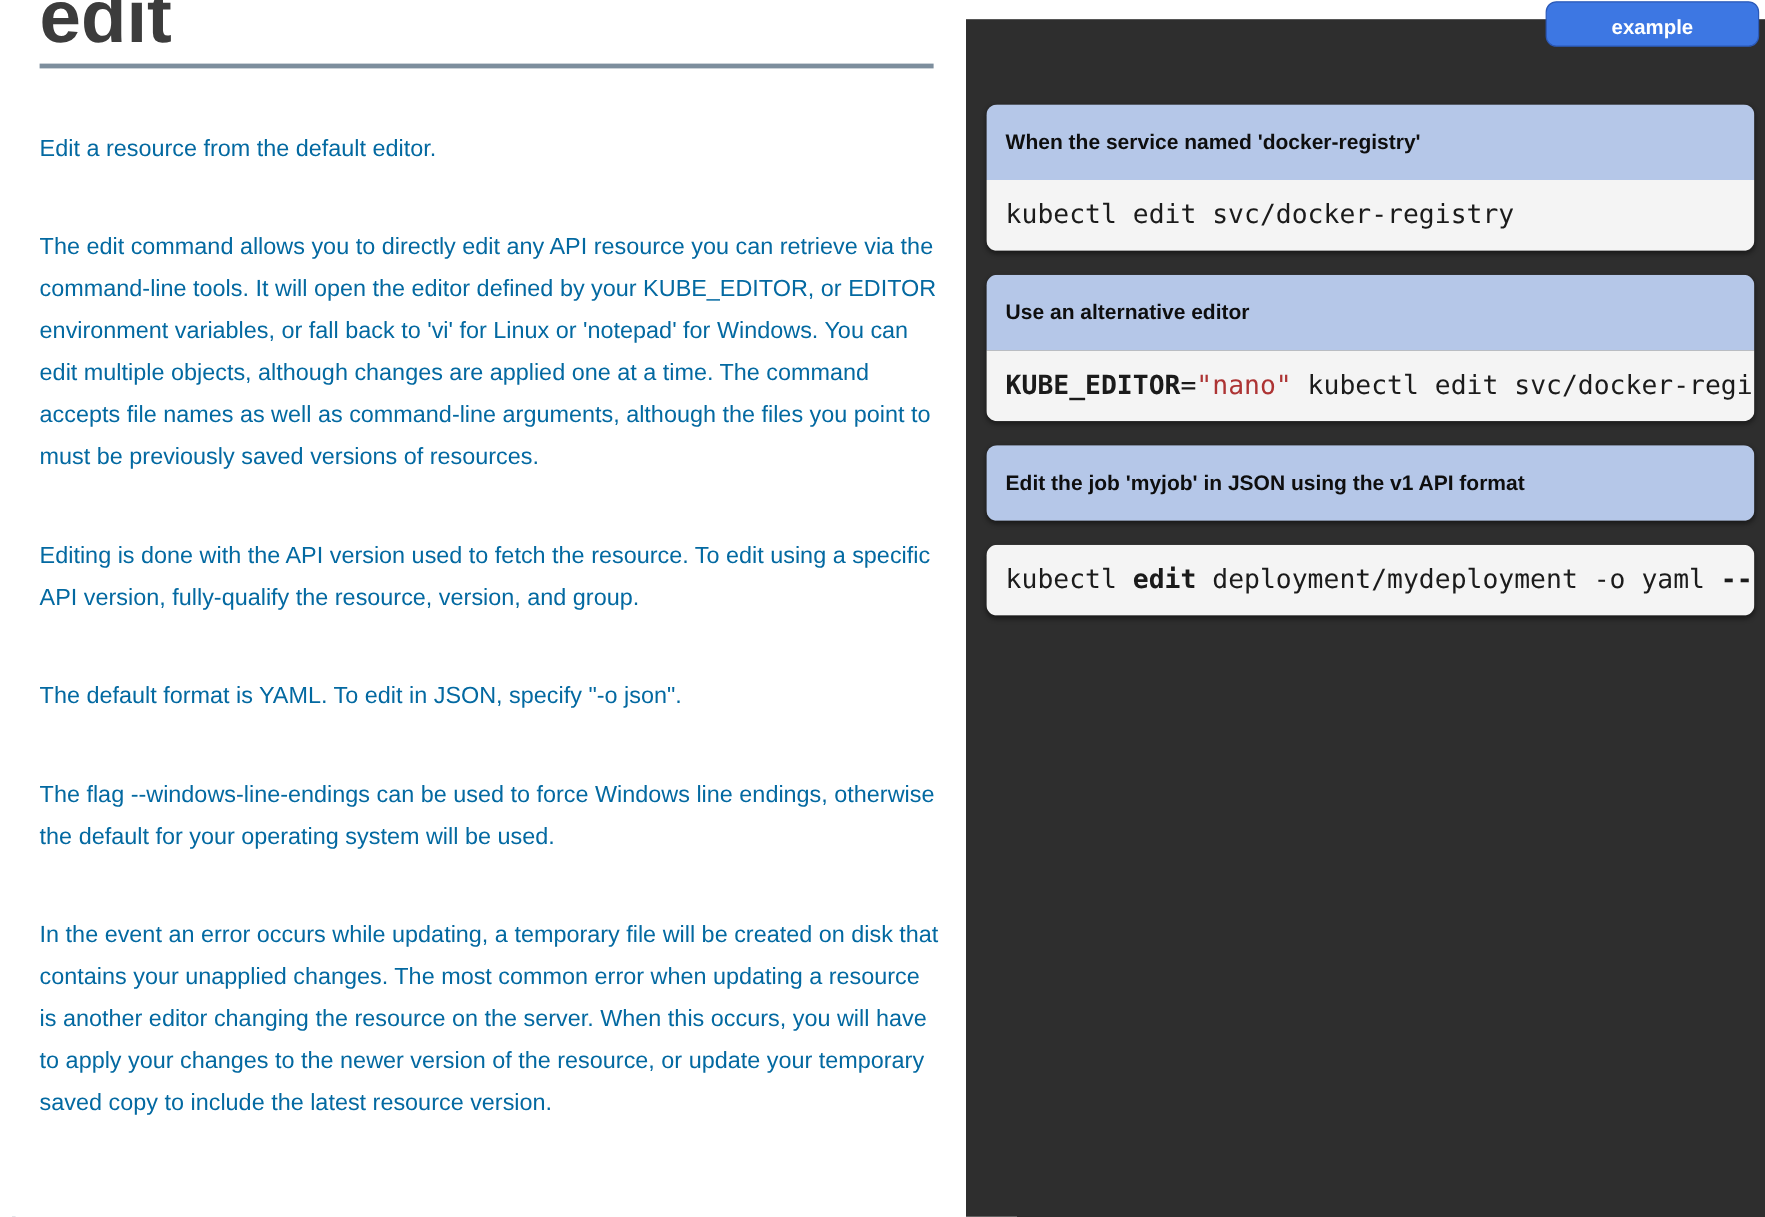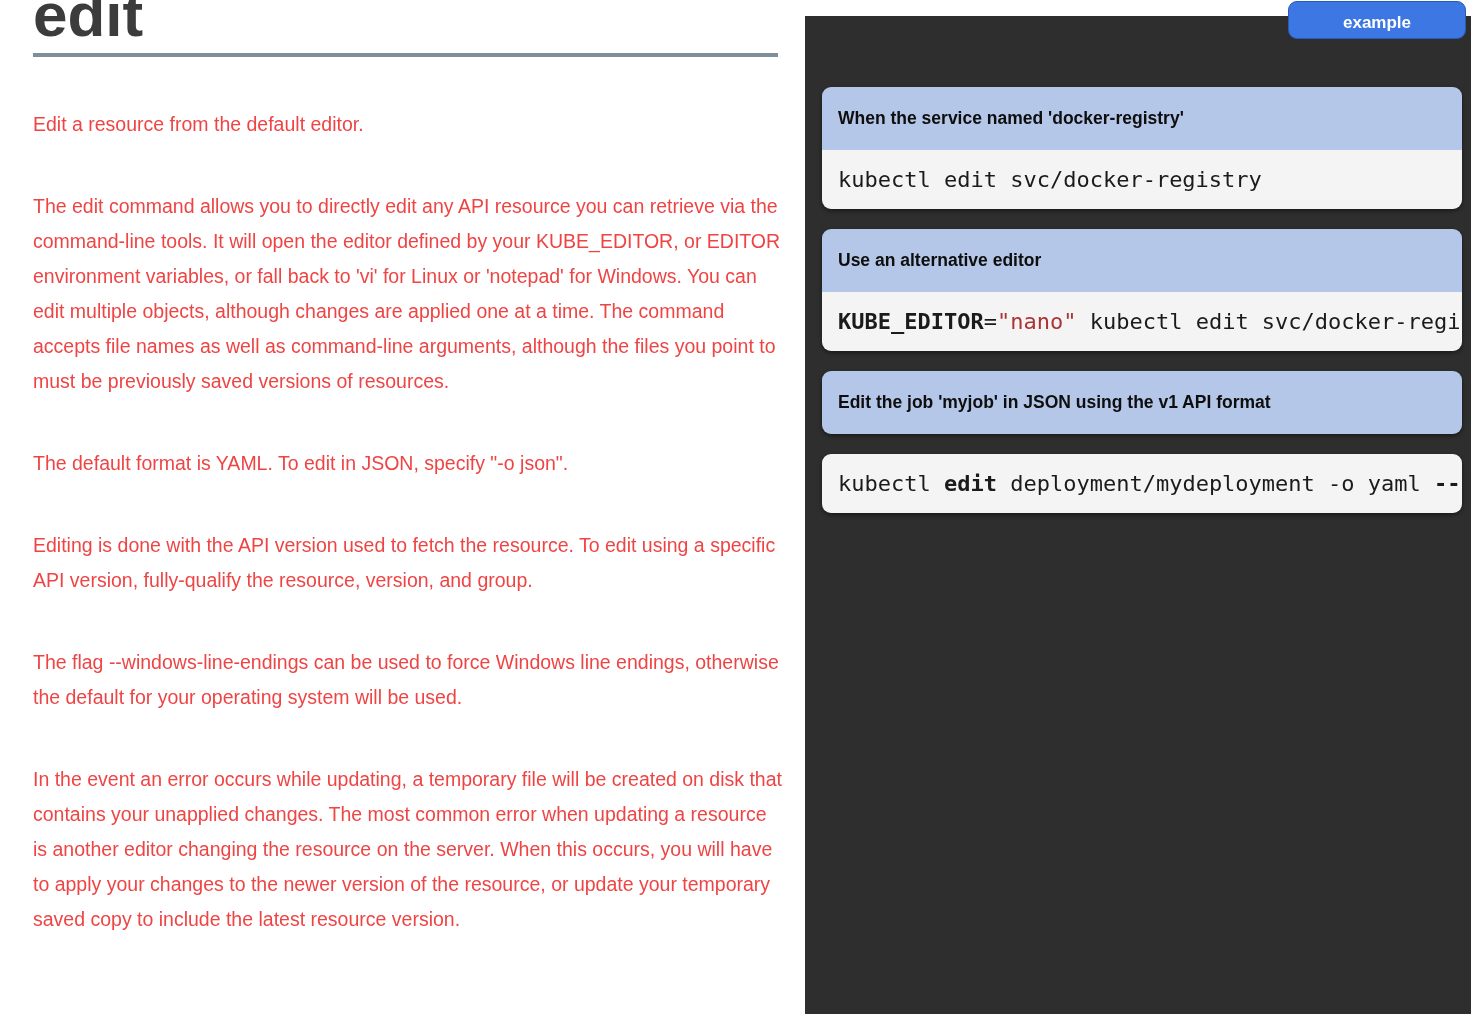--- a/index.html
+++ b/index.html
@@ -36,21 +36,21 @@
     border: none;
     margin: 8px 0 0 0;
     width: 745px; height: 4px;
     background: var(--rule, #7d8e9d);
   }
   .paragraphs { margin-top: 50px; width: 750px; }
   .paragraphs p {
     margin: 0 0 47px 0;
     font-size: 19.5px;
     line-height: 35px;
-    color: #ef4444;
+    color: #0369a1;
   }
 
   
   .examples-pane {
     position: absolute; left: 805px; top: 16px;
     width: 666px; height: 100%;
     background: var(--panel-bg, #2e2e2e);
   }
   .example-tab {
     position: absolute; top: -15px; right: 5px;
@@ -98,22 +98,22 @@
 <body>
 
 <div class="left-rule"></div>
 
 <main class="doc-pane">
   <h1 class="page-title">edit</h1>
   <hr class="title-rule">
   <div class="paragraphs">
     <p>Edit a resource from the default editor.</p>
     <p>The edit command allows you to directly edit any API resource you can retrieve via the command-line tools. It will open the editor defined by your KUBE_EDITOR, or EDITOR environment variables, or fall back to 'vi' for Linux or 'notepad' for Windows. You can edit multiple objects, although changes are applied one at a time. The command accepts file names as well as command-line arguments, although the files you point to must be previously saved versions of resources.</p>
+    <p>Editing is done with the API version used to fetch the resource. To edit using a specific API version, fully-qualify the resource, version, and group.</p>
     <p>The default format is YAML. To edit in JSON, specify "-o json".</p>
-    <p>Editing is done with the API version used to fetch the resource. To edit using a specific API version, fully-qualify the resource, version, and group.</p>
     <p>The flag --windows-line-endings can be used to force Windows line endings, otherwise the default for your operating system will be used.</p>
     <p>In the event an error occurs while updating, a temporary file will be created on disk that contains your unapplied changes. The most common error when updating a resource is another editor changing the resource on the server. When this occurs, you will have to apply your changes to the newer version of the resource, or update your temporary saved copy to include the latest resource version.</p>
   </div>
 </main>
 
 <section class="examples-pane">
   <button class="example-tab">example</button>
   <div class="examples-list" id="examples-list">
       <div class="example-card">
         <div class="card-header">When the service named 'docker-registry'</div>

